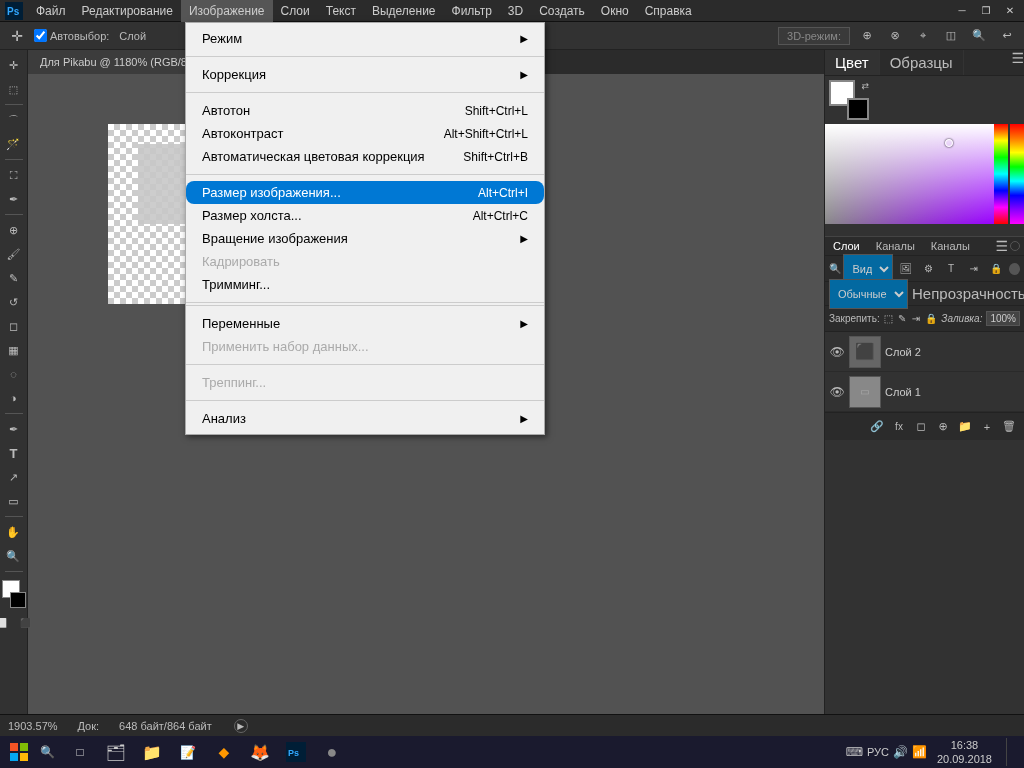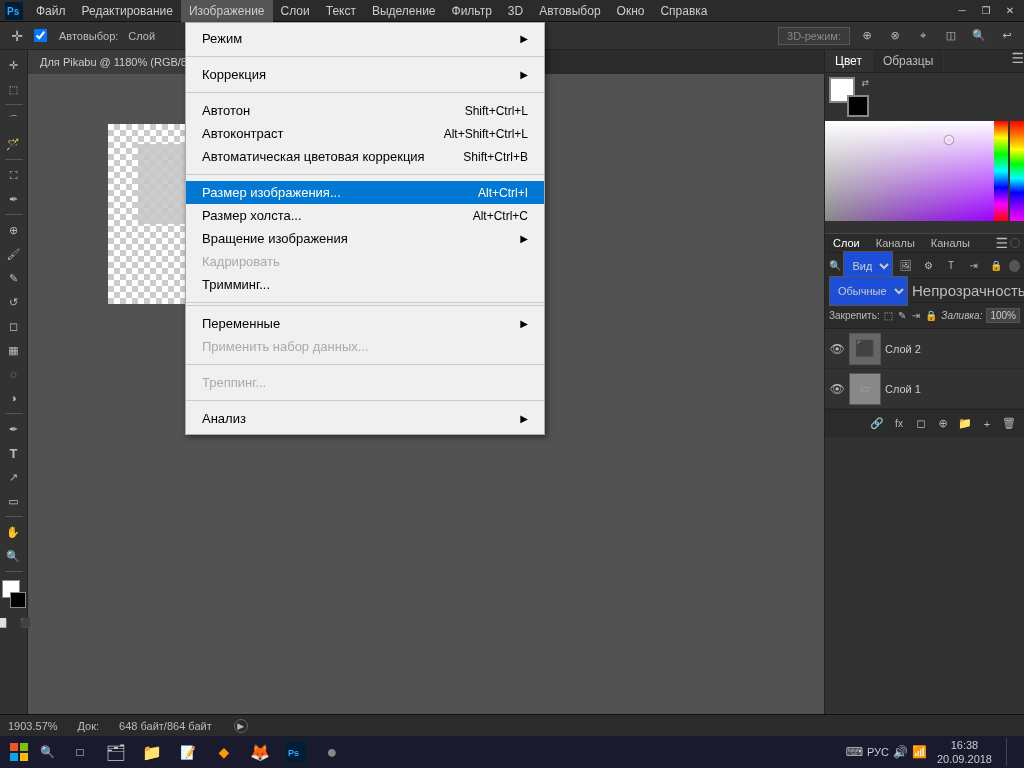--- a/index.html
+++ b/index.html
@@ -74,21 +74,21 @@
     }
     .toolbar2-item {
       color: #bbb;
       font-size: 11px;
       padding: 2px 4px;
       cursor: pointer;
     }
     .checkbox-label {
       display: flex;
       align-items: center;
-      gap: 12px;
+      gap: 3px;
       color: #bbb;
       font-size: 11px;
     }
 
     
     .left-toolbar {
       width: 28px;
       background: #323232;
       border-right: 1px solid #222;
       display: flex;
@@ -159,21 +159,21 @@
       display: flex;
       flex-direction: column;
     }
     .panel-tabs {
       display: flex;
       background: #2b2b2b;
       border-bottom: 1px solid #222;
     }
     .panel-tab {
       padding: 4px 10px;
-      font-size: 12px;
+      font-size: 15px;
       color: #bbb;
       cursor: pointer;
       border-right: 1px solid #333;
     }
     .panel-tab.active {
       color: #fff;
       background: #323232;
     }
     .color-panel {
       height: 160px;
@@ -208,21 +208,21 @@
     .layers-toolbar {
       height: 26px;
       background: #2b2b2b;
       display: flex;
       align-items: center;
       padding: 0 4px;
       gap: 2px;
       border-bottom: 1px solid #222;
     }
     .layers-select {
-      background: #1d4ed8;
+      background: #0369a1;
       border: 1px solid #555;
       color: #ccc;
       font-size: 11px;
       padding: 1px 4px;
       height: 30px;
       flex: 1;
     }
     .layers-controls {
       height: 26px;
       background: #2b2b2b;
@@ -415,20 +415,21 @@
       display: flex;
       align-items: center;
       padding: 4px 16px;
       cursor: pointer;
       position: relative;
       white-space: nowrap;
     }
     .menu-item.highlighted {
       background: #0078d4;
       color: #fff;
+      border-radius: 8px;
     }
     .menu-item.disabled {
       color: #aaa;
       cursor: default;
     }
     .menu-shortcut {
       margin-left: auto;
       padding-left: 20px;
       color: inherit;
       font-size: 12px;
@@ -479,21 +480,21 @@
     </svg>
   </div>
   <div class="menubar-item">Файл</div>
   <div class="menubar-item">Редактирование</div>
   <div class="menubar-item active">Изображение</div>
   <div class="menubar-item">Слои</div>
   <div class="menubar-item">Текст</div>
   <div class="menubar-item">Выделение</div>
   <div class="menubar-item">Фильтр</div>
   <div class="menubar-item">3D</div>
-  <div class="menubar-item">Автовыбор</div>
+  <div class="menubar-item">Создать</div>
   <div class="menubar-item">Окно</div>
   <div class="menubar-item">Справка</div>
   <div class="menubar-right">
     <div class="win-btn">─</div>
     <div class="win-btn">❐</div>
     <div class="win-btn close">✕</div>
   </div>
 </div>
 
 <div class="toolbar2">

